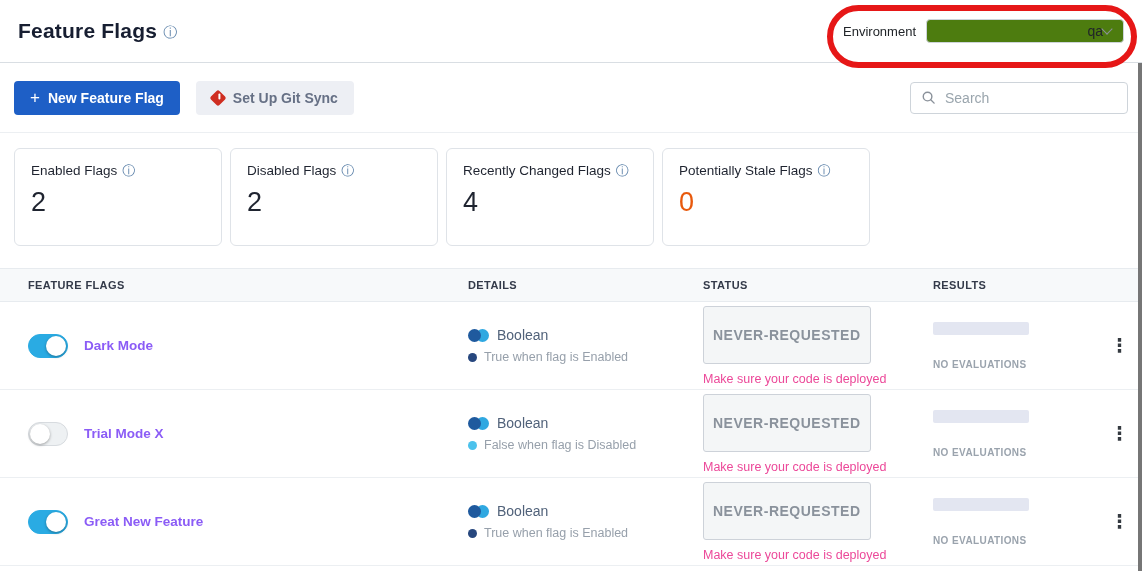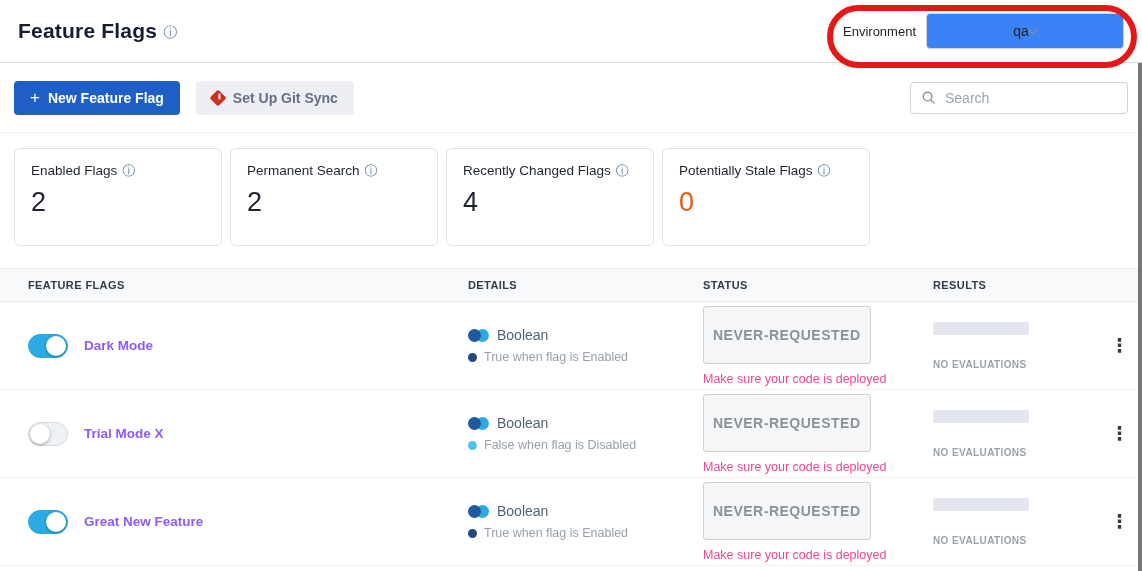--- a/index.html
+++ b/index.html
@@ -16,23 +16,23 @@
     padding:0 14px 0 18px; border-bottom:1px solid #d9dee3;
   }
   .title-wrap { display:flex; align-items:center; gap:6px; }
   .page-title { margin:0; font-size:21px; font-weight:700; color:#171e31; letter-spacing:.2px; }
   .info-icon { font-size:13px; color:#5b80a8; line-height:1; font-style:normal; }
   .title-wrap .info-icon { font-size:14px; position:relative; top:1px; }
 
   .env-wrap { display:flex; align-items:center; gap:10px; margin-right:4px; }
   .env-label { font-size:13px; color:#212529; }
   .env-select {
-    width:198px; height:36px; border:1px solid #ced4da; border-radius:4px;
-    display:flex; align-items:center; justify-content:center;
-    padding:0 12px; background:#3b82f6; cursor:pointer;
+    width:198px; height:24px; border:1px solid #ced4da; border-radius:4px;
+    display:flex; align-items:center; justify-content:flex-end;
+    padding:0 12px; background:#4d7c0f; cursor:pointer;
   }
   .env-value { font-size:14px; color:#212529; }
   .chevron {
     width:8px; height:8px; border-right:1.6px solid #8a919a; border-bottom:1.6px solid #8a919a;
     transform:rotate(45deg); margin-top:-4px;
   }
 
   
   .annotation-ring {
     position:absolute; left:827px; top:5px; width:310px; height:63px;
@@ -179,21 +179,21 @@
   <div class="stats-row">
     <div class="stat-card">
       <div class="stat-label">
         <span>Enabled Flags</span>
         <span class="info-icon">ⓘ</span>
       </div>
       <div class="stat-value">2</div>
     </div>
     <div class="stat-card">
       <div class="stat-label">
-        <span>Permanent Search</span>
+        <span>Disabled Flags</span>
         <span class="info-icon">ⓘ</span>
       </div>
       <div class="stat-value">2</div>
     </div>
     <div class="stat-card">
       <div class="stat-label">
         <span>Recently Changed Flags</span>
         <span class="info-icon">ⓘ</span>
       </div>
       <div class="stat-value">4</div>

